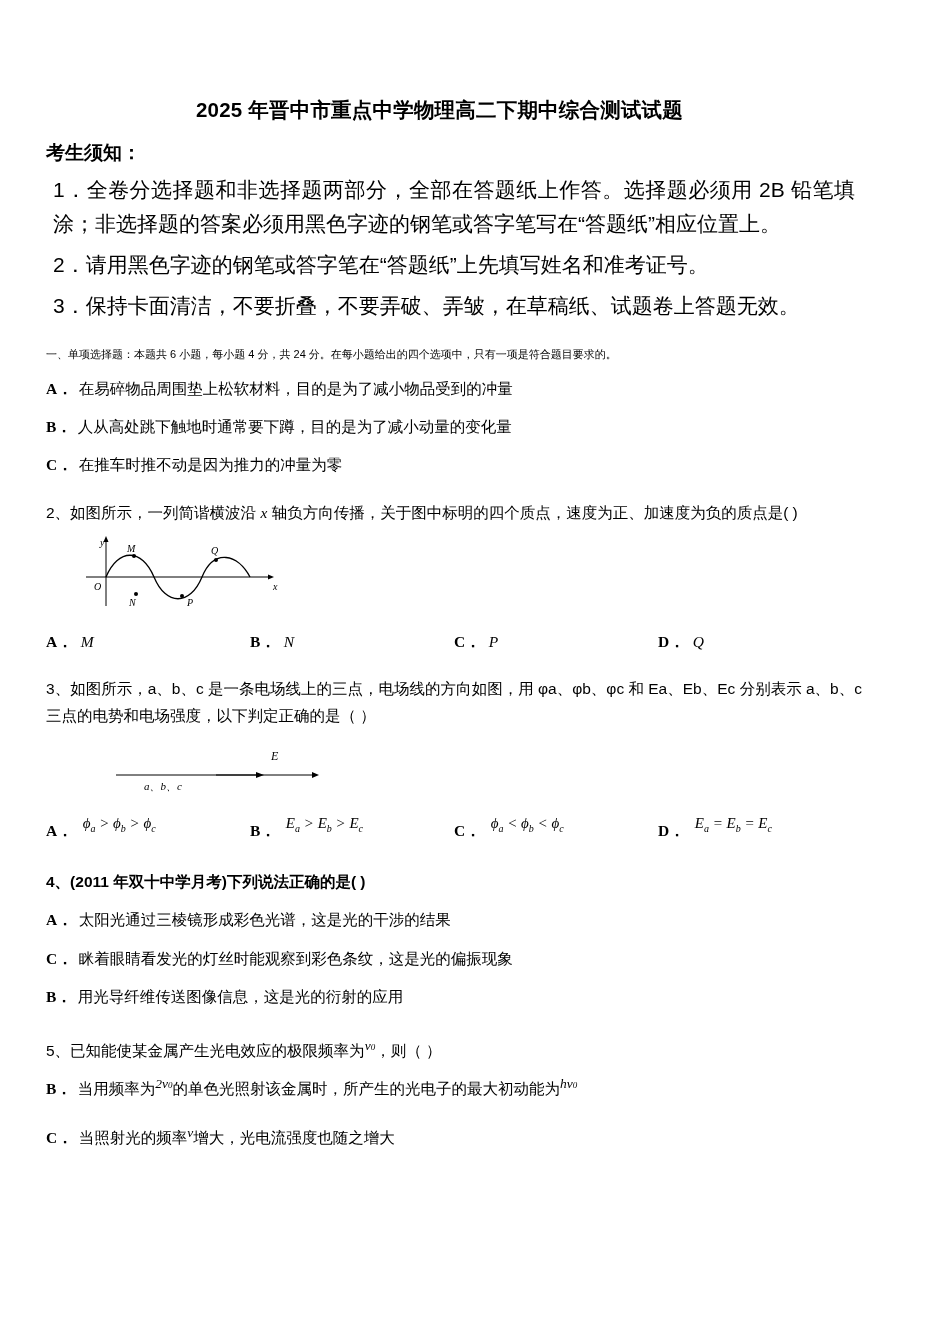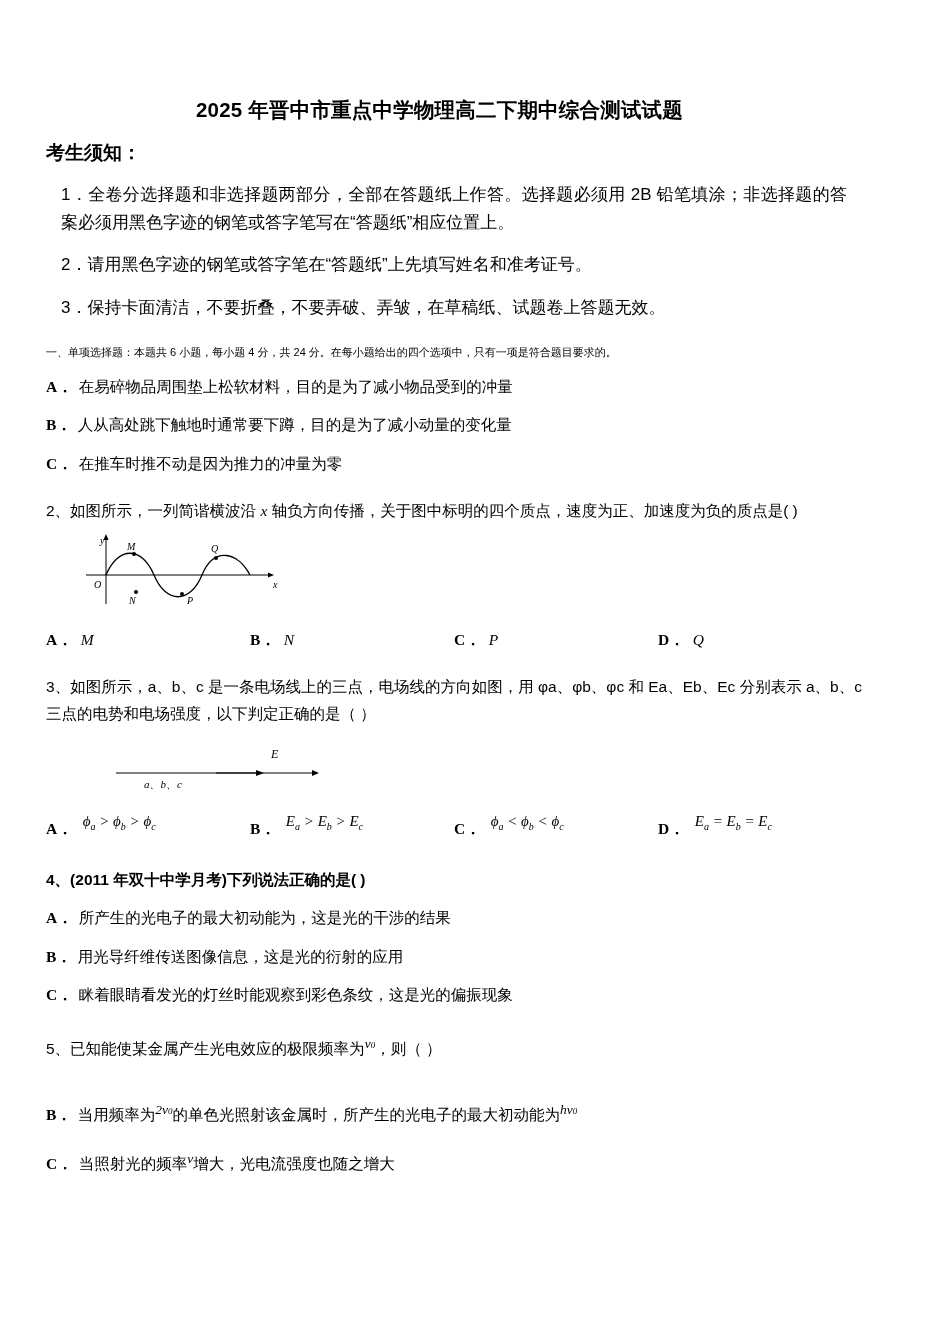--- a/index.html
+++ b/index.html
@@ -29,23 +29,23 @@
     letter-spacing: 0.2px;
   }
   .notice-head {
     font-family: "Liberation Sans", sans-serif;
     font-size: 19px;
     font-weight: bold;
     margin: 0 0 6px 0;
   }
   .notice-line {
     font-family: "Liberation Sans", sans-serif;
-    font-size: 17px;
+    font-size: 21px;
     line-height: 1.62;
-    margin: 15px;
+    margin: 7px;
     text-align: justify;
   }
   .section-head {
     font-family: "Liberation Sans", sans-serif;
     font-size: 11px;
     line-height: 1.7;
     margin: 22px 0 0 0;
     text-align: justify;
   }
   .q-stem {
@@ -211,35 +211,35 @@
         <span class="f">ϕ<sub>a</sub> &lt; ϕ<sub>b</sub> &lt; ϕ<sub>c</sub></span>
       </div>
     <div>
         <span class="lab">D．</span>
         <span class="f">E<sub>a</sub> = E<sub>b</sub> = E<sub>c</sub></span>
       </div>
   </div>
 
   <div class="q-stem" style="margin-top:26px;font-weight:bold;">4、(2011 年双十中学月考)下列说法正确的是(      )</div>
   <div class="opt">
-    <span class="lab">A．</span><span>所产生的光电子的最大初动能为，这是光的干涉的结果</span>
+    <span class="lab">A．</span><span>太阳光通过三棱镜形成彩色光谱，这是光的干涉的结果</span>
+  </div>
+  <div class="opt">
+    <span class="lab">C．</span><span>眯着眼睛看发光的灯丝时能观察到彩色条纹，这是光的偏振现象</span>
   </div>
   <div class="opt">
     <span class="lab">B．</span><span>用光导纤维传送图像信息，这是光的衍射的应用</span>
-  </div>
-  <div class="opt">
-    <span class="lab">C．</span><span>眯着眼睛看发光的灯丝时能观察到彩色条纹，这是光的偏振现象</span>
   </div>
 
   <div class="q-stem" style="margin-top:24px;">
     <span>5、已知能使某金属产生光电效应的极限频率为</span><span class="inlinef">ν<sub>0</sub></span><span>，则（      ）</span>
   </div>
 
 
-  <div class="opt" style="margin-top:36px;">
+  <div class="opt" style="margin-top:8px;">
     <span class="lab">B．</span><span>当用频率为</span><span class="inlinef">2ν<sub>0</sub></span><span>的单色光照射该金属时，所产生的光电子的最大初动能为</span><span class="inlinef">hν<sub>0</sub></span>
   </div>
 
   <div class="opt" style="margin-top:20px;">
     <span class="lab">C．</span><span>当照射光的频率</span><span class="inlinef">ν</span><span>增大，光电流强度也随之增大</span>
   </div>
 
 </div>
 
 </body></html>

